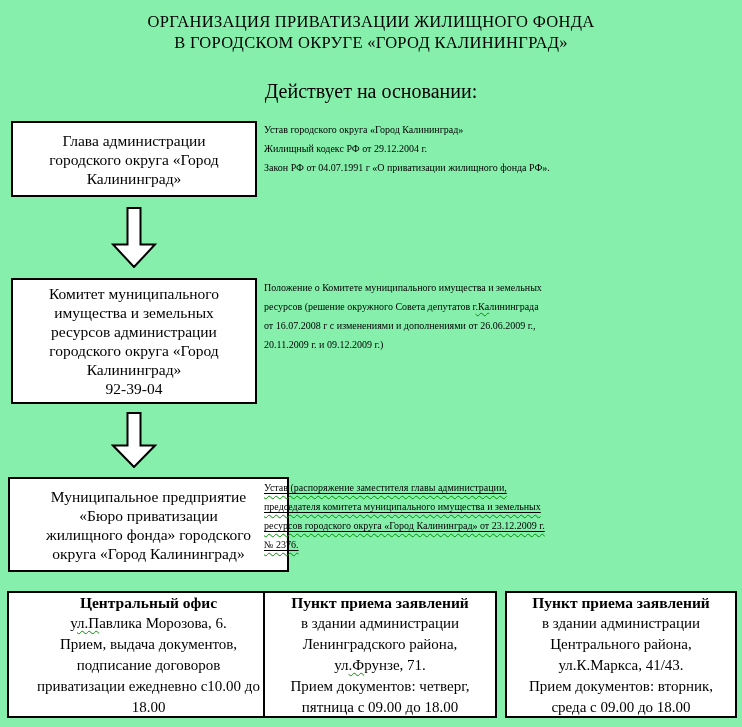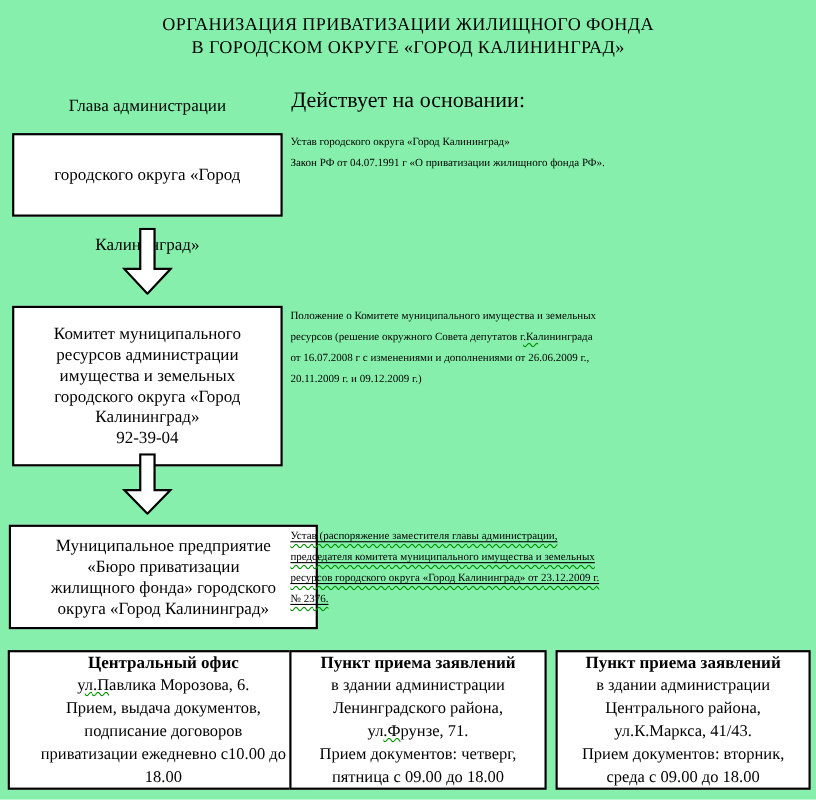--- a/index.html
+++ b/index.html
@@ -36,22 +36,22 @@
     border: 2px solid #000;
     background: #fff;
     display: flex;
     flex-direction: column;
     justify-content: center;
     align-items: center;
     text-align: center;
     font-size: 15.5px;
     line-height: 19px;
   }
-  .box1 { left: 11px; top: 121px; width: 246px; height: 76px; gap: 44px; }
-  .box2 { left: 11px; top: 278px; width: 246px; height: 146px; }
+  .box1 { left: 11px; top: 121px; width: 246px; height: 76px; }
+  .box2 { left: 11px; top: 278px; width: 246px; height: 126px; }
   .box3 { left: 8px;  top: 477px; width: 281px; height: 95px; }
 
   .arrow { position: absolute; left: 111px; }
   .arrow1 { top: 207px; }
   .arrow2 { top: 412px; }
 
   .basis {
     position: absolute;
     left: 264px;
     width: 466px;
@@ -125,42 +125,43 @@
   </div>
 
   <div class="arrow arrow1">
     <svg width="46" height="61" viewBox="0 0 46 61" xmlns="http://www.w3.org/2000/svg">
       <path d="M16.5 1 H29.5 V37.5 H44 L23 60 L2 37.5 H16.5 Z" fill="#ffffff" stroke="#000000" stroke-width="2" stroke-linejoin="miter"></path>
     </svg>
   </div>
 
   <div class="flow-box box2">
     <div>Комитет муниципального</div>
+    <div>имущества и земельных</div>
     <div>ресурсов администрации</div>
-    <div>имущества и земельных</div>
     <div>городского округа «Город</div>
     <div>Калининград»</div>
     <div>92-39-04</div>
   </div>
 
   <div class="arrow arrow2">
     <svg width="46" height="56" viewBox="0 0 46 56" xmlns="http://www.w3.org/2000/svg">
       <path d="M16.5 1 H29.5 V33.5 H44 L23 55 L2 33.5 H16.5 Z" fill="#ffffff" stroke="#000000" stroke-width="2" stroke-linejoin="miter"></path>
     </svg>
   </div>
 
   <div class="flow-box box3">
     <div>Муниципальное предприятие</div>
     <div>«Бюро приватизации</div>
     <div>жилищного фонда» городского</div>
     <div>округа «Город Калининград»</div>
   </div>
 
   <div class="basis r1">
     <div>Устав городского округа «Город Калининград»</div>
+    <div>Жилищный кодекс РФ от 29.12.2004 г.</div>
     <div>Закон РФ от 04.07.1991 г «О приватизации жилищного фонда РФ».</div>
   </div>
 
   <div class="basis r2">
     <div>Положение о Комитете муниципального имущества и земельных</div>
     <div><span>ресурсов (решение окружного Совета депутатов г</span><span class="wavy">.Ка</span><span>лининграда</span></div>
     <div>от 16.07.2008 г с изменениями и дополнениями от 26.06.2009 г.,</div>
     <div>20.11.2009 г. и 09.12.2009 г.)</div>
   </div>
 

